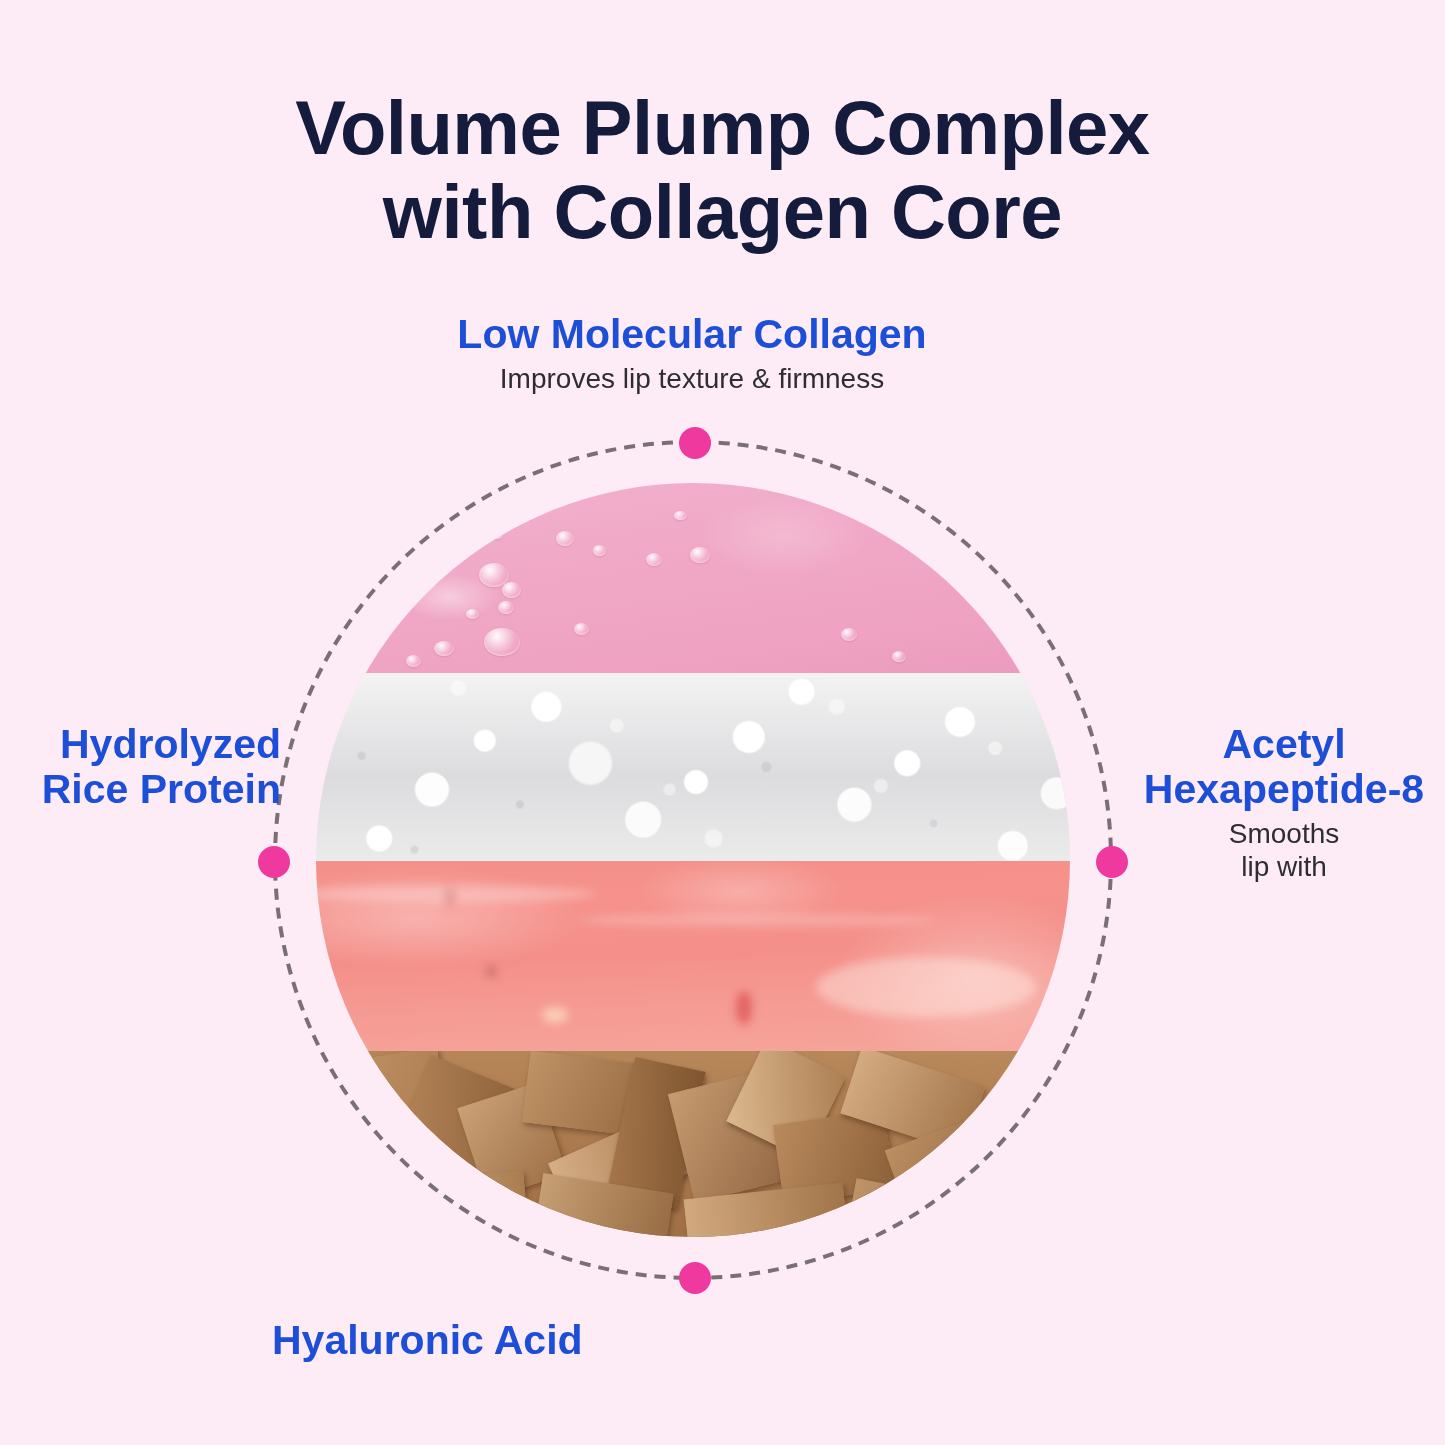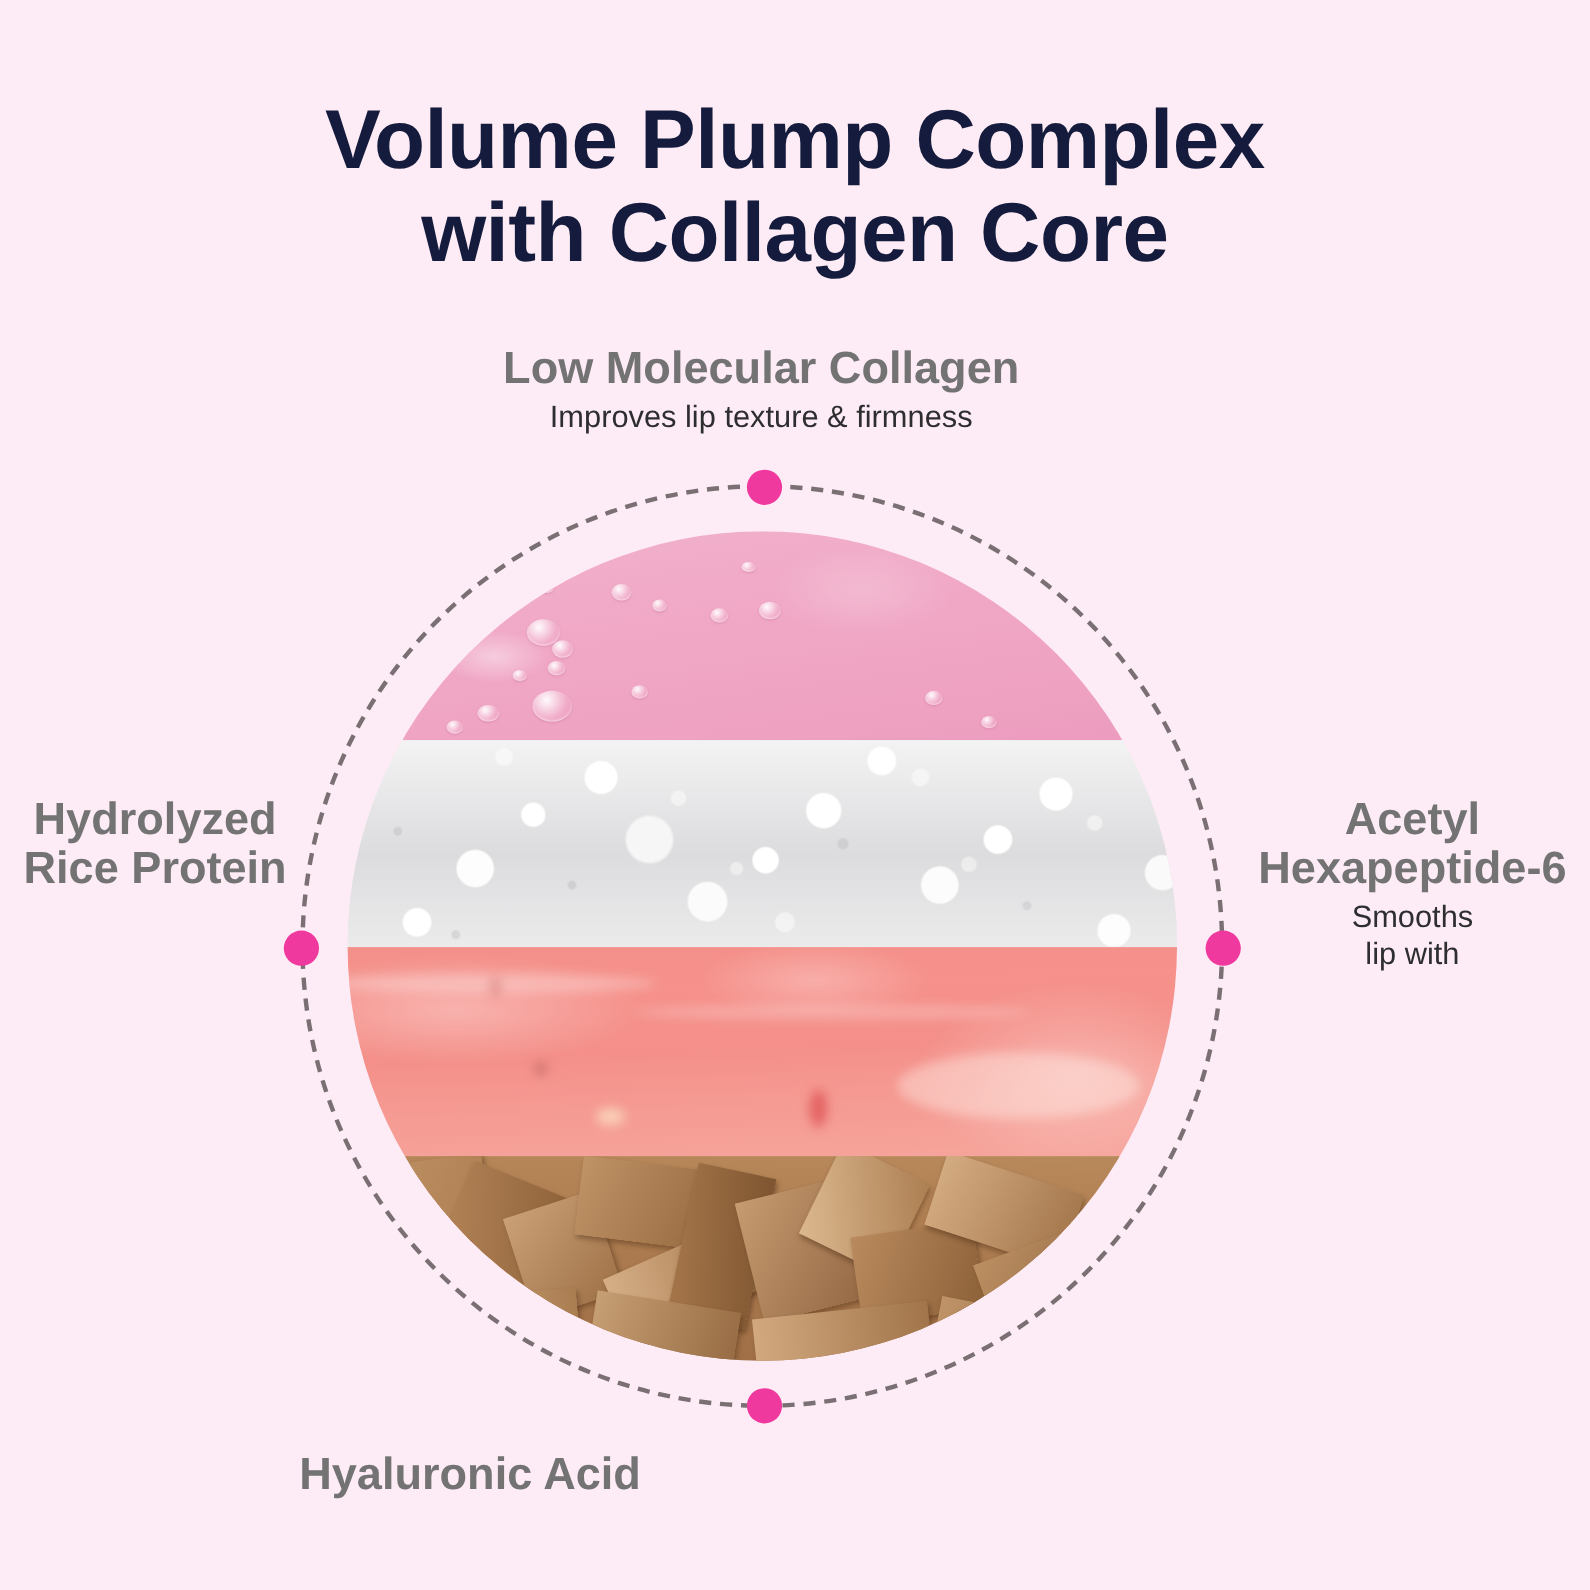--- a/index.html
+++ b/index.html
@@ -151,40 +151,40 @@
   .chip {
     position: absolute;
     transform-origin: center;
   }
 
   
   .callout {
     position: absolute;
   }
   .callout .head {
-    color: #737373;
+    color: #1d4ed8;
     font-weight: bold;
     font-size: 41px;
     line-height: 1.10;
     white-space: pre-line;
     font-family: "Liberation Sans", sans-serif;
   }
   .callout .sub {
     color: #2e2e30;
     font-size: 28px;
     font-weight: normal;
     line-height: 1.16;
     margin-top: 6px;
     white-space: pre-line;
     font-family: "Liberation Sans", sans-serif;
   }
 
   #callout-top    { left: 272px; top: 312px;  width: 840px; text-align: center; }
   #callout-bottom { left: 272px; top: 1318px; width: 840px; text-align: left; }
-  #callout-left   { left: 12px;   top: 722px;  width: 258px; text-align: center; }
+  #callout-left   { left: 23px;   top: 722px;  width: 258px; text-align: right; }
   #callout-right  { left: 1128px;top: 722px;  width: 312px; text-align: center; }
 </style>
 </head>
 <body>
 
 <div class="stage">
 
   <div class="title">Volume Plump Complex
 with Collagen Core</div>
 
@@ -259,21 +259,21 @@
     <div class="sub">Improves lip texture &amp; firmness</div>
   </div>
 
   <div class="callout" id="callout-left">
     <div class="head">Hydrolyzed
 Rice Protein</div>
   </div>
 
   <div class="callout" id="callout-right">
     <div class="head">Acetyl
-Hexapeptide-6</div>
+Hexapeptide-8</div>
     <div class="sub">Smooths
 lip with</div>
   </div>
 
   <div class="callout" id="callout-bottom">
     <div class="head">Hyaluronic Acid</div>
   </div>
 
 </div>
 

